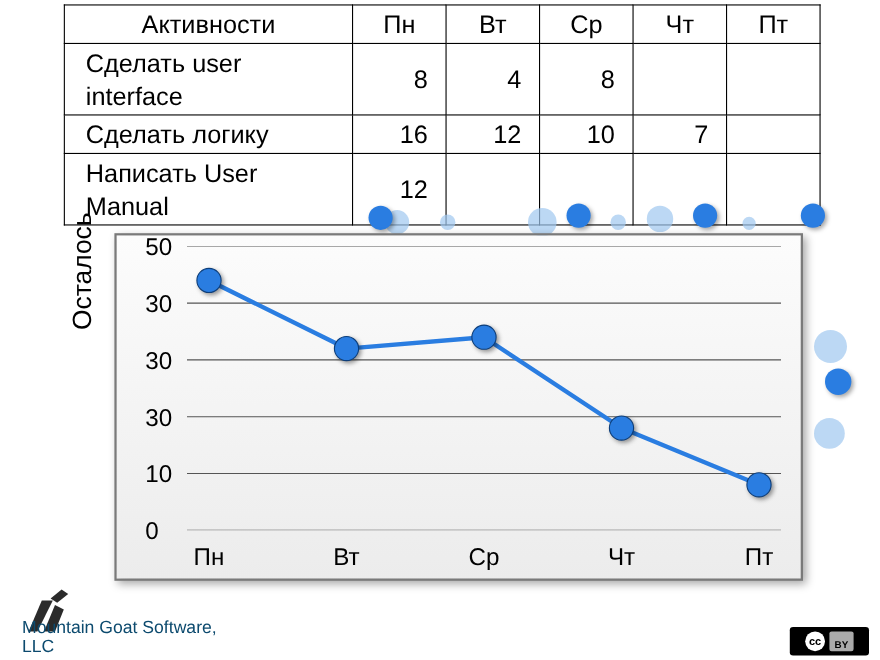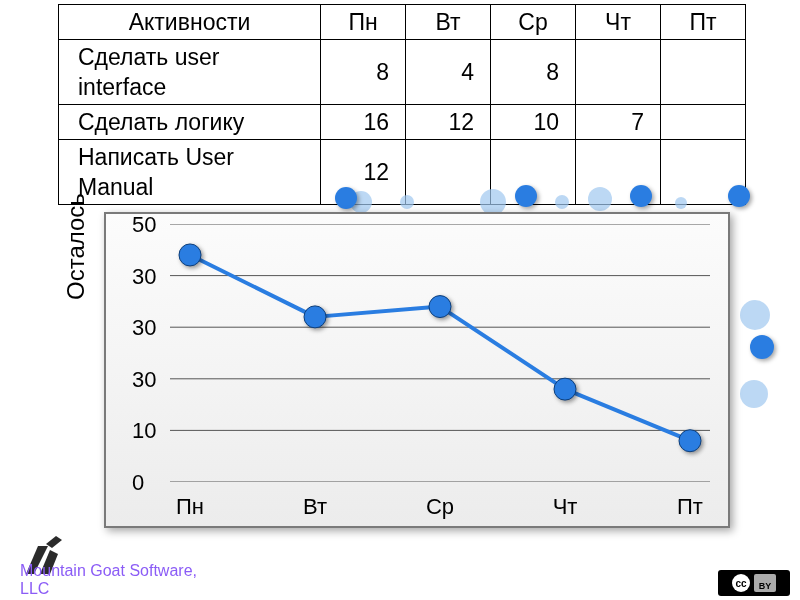--- a/index.html
+++ b/index.html
@@ -117,21 +117,21 @@
     text-align: center;
     width: 60px;
   }
 
   
   .footer {
     position: absolute;
     left: 20px;
     bottom: 2px;
     font-size: 16px;
-    color: #8b5cf6;
+    color: #0c4a6e;
     line-height: 18px;
   }
   .goat {
     position: absolute;
     left: 20px;
     bottom: 22px;
     width: 48px;
     height: 48px;
   }
   .cc {

